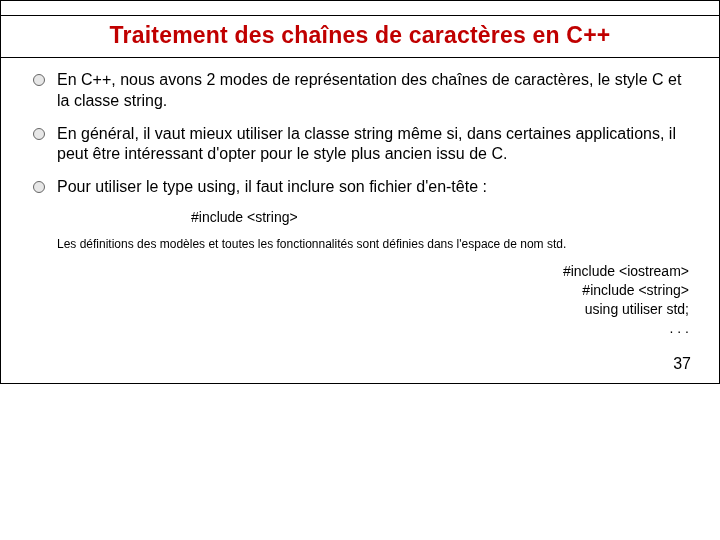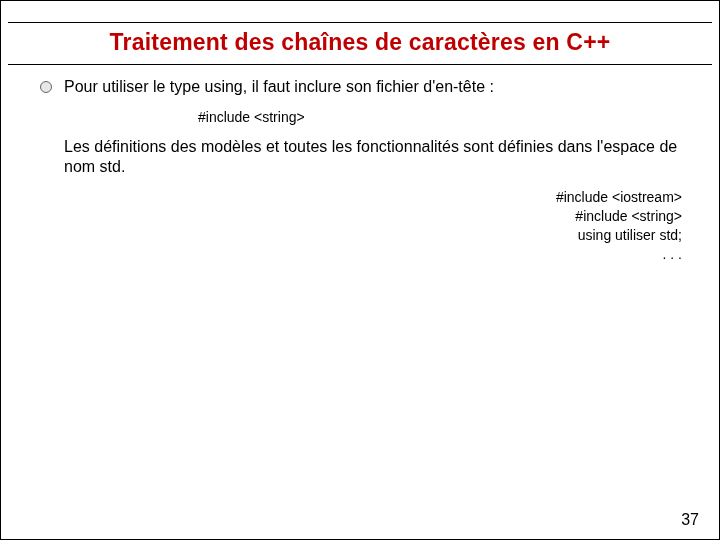--- a/index.html
+++ b/index.html
@@ -7,23 +7,23 @@
     padding: 0;
     width: 720px;
     height: 540px;
     background: #fff;
     font-family: Arial, Helvetica, sans-serif;
     color: #000;
   }
   .slide {
     box-sizing: border-box;
     width: 720px;
-    height: 540px;
+    height: 384px;
     border: 1px solid #000;
-    padding: 7px;
+    padding: 0;
     position: relative;
   }
   .title-box {
     border-bottom: 1px solid #000;
     border-top: 1px solid #000;
     margin-top: 14px;
     padding: 6px 10px 8px 10px;
   }
   .title {
     font-size: 23px;
@@ -63,43 +63,45 @@
     line-height: 1.35;
     margin-top: 4px;
     margin-bottom: 6px;
   }
   .code-block.block2 {
     margin-left: 130px;
     text-align: right;
   }
   .para {
     margin-left: 26px;
-    font-size: 16px;
+    font-size: 12px;
     line-height: 1.3;
     padding: 4px 0 6px 0;
   }
   .page-number {
     position: absolute;
     bottom: 10px;
-    right: 20px;
+    right: 28px;
     font-size: 16px;
   }
 </style>
 </head>
 <body>
 
 <div class="slide">
 
   <div class="title-box">
     <div class="title">Traitement des chaînes de caractères en C++</div>
   </div>
 
   <div class="content">
 
     <ul class="bullets">
+      <li>En C++, nous avons 2 modes de représentation des chaînes de caractères, le style C et la classe string.</li>
+      <li>En général, il vaut mieux utiliser la classe string même si, dans certaines applications, il peut être intéressant d'opter pour le style plus ancien issu de C.</li>
       <li>Pour utiliser le type using, il faut inclure son fichier d'en-tête :</li>
     </ul>
 
     <div class="code-block">
       <div>#include &lt;string&gt;</div>
     </div>
 
     <div class="para">Les définitions des modèles et toutes les fonctionnalités sont définies dans l'espace de nom std.</div>
 
     <div class="code-block block2">

